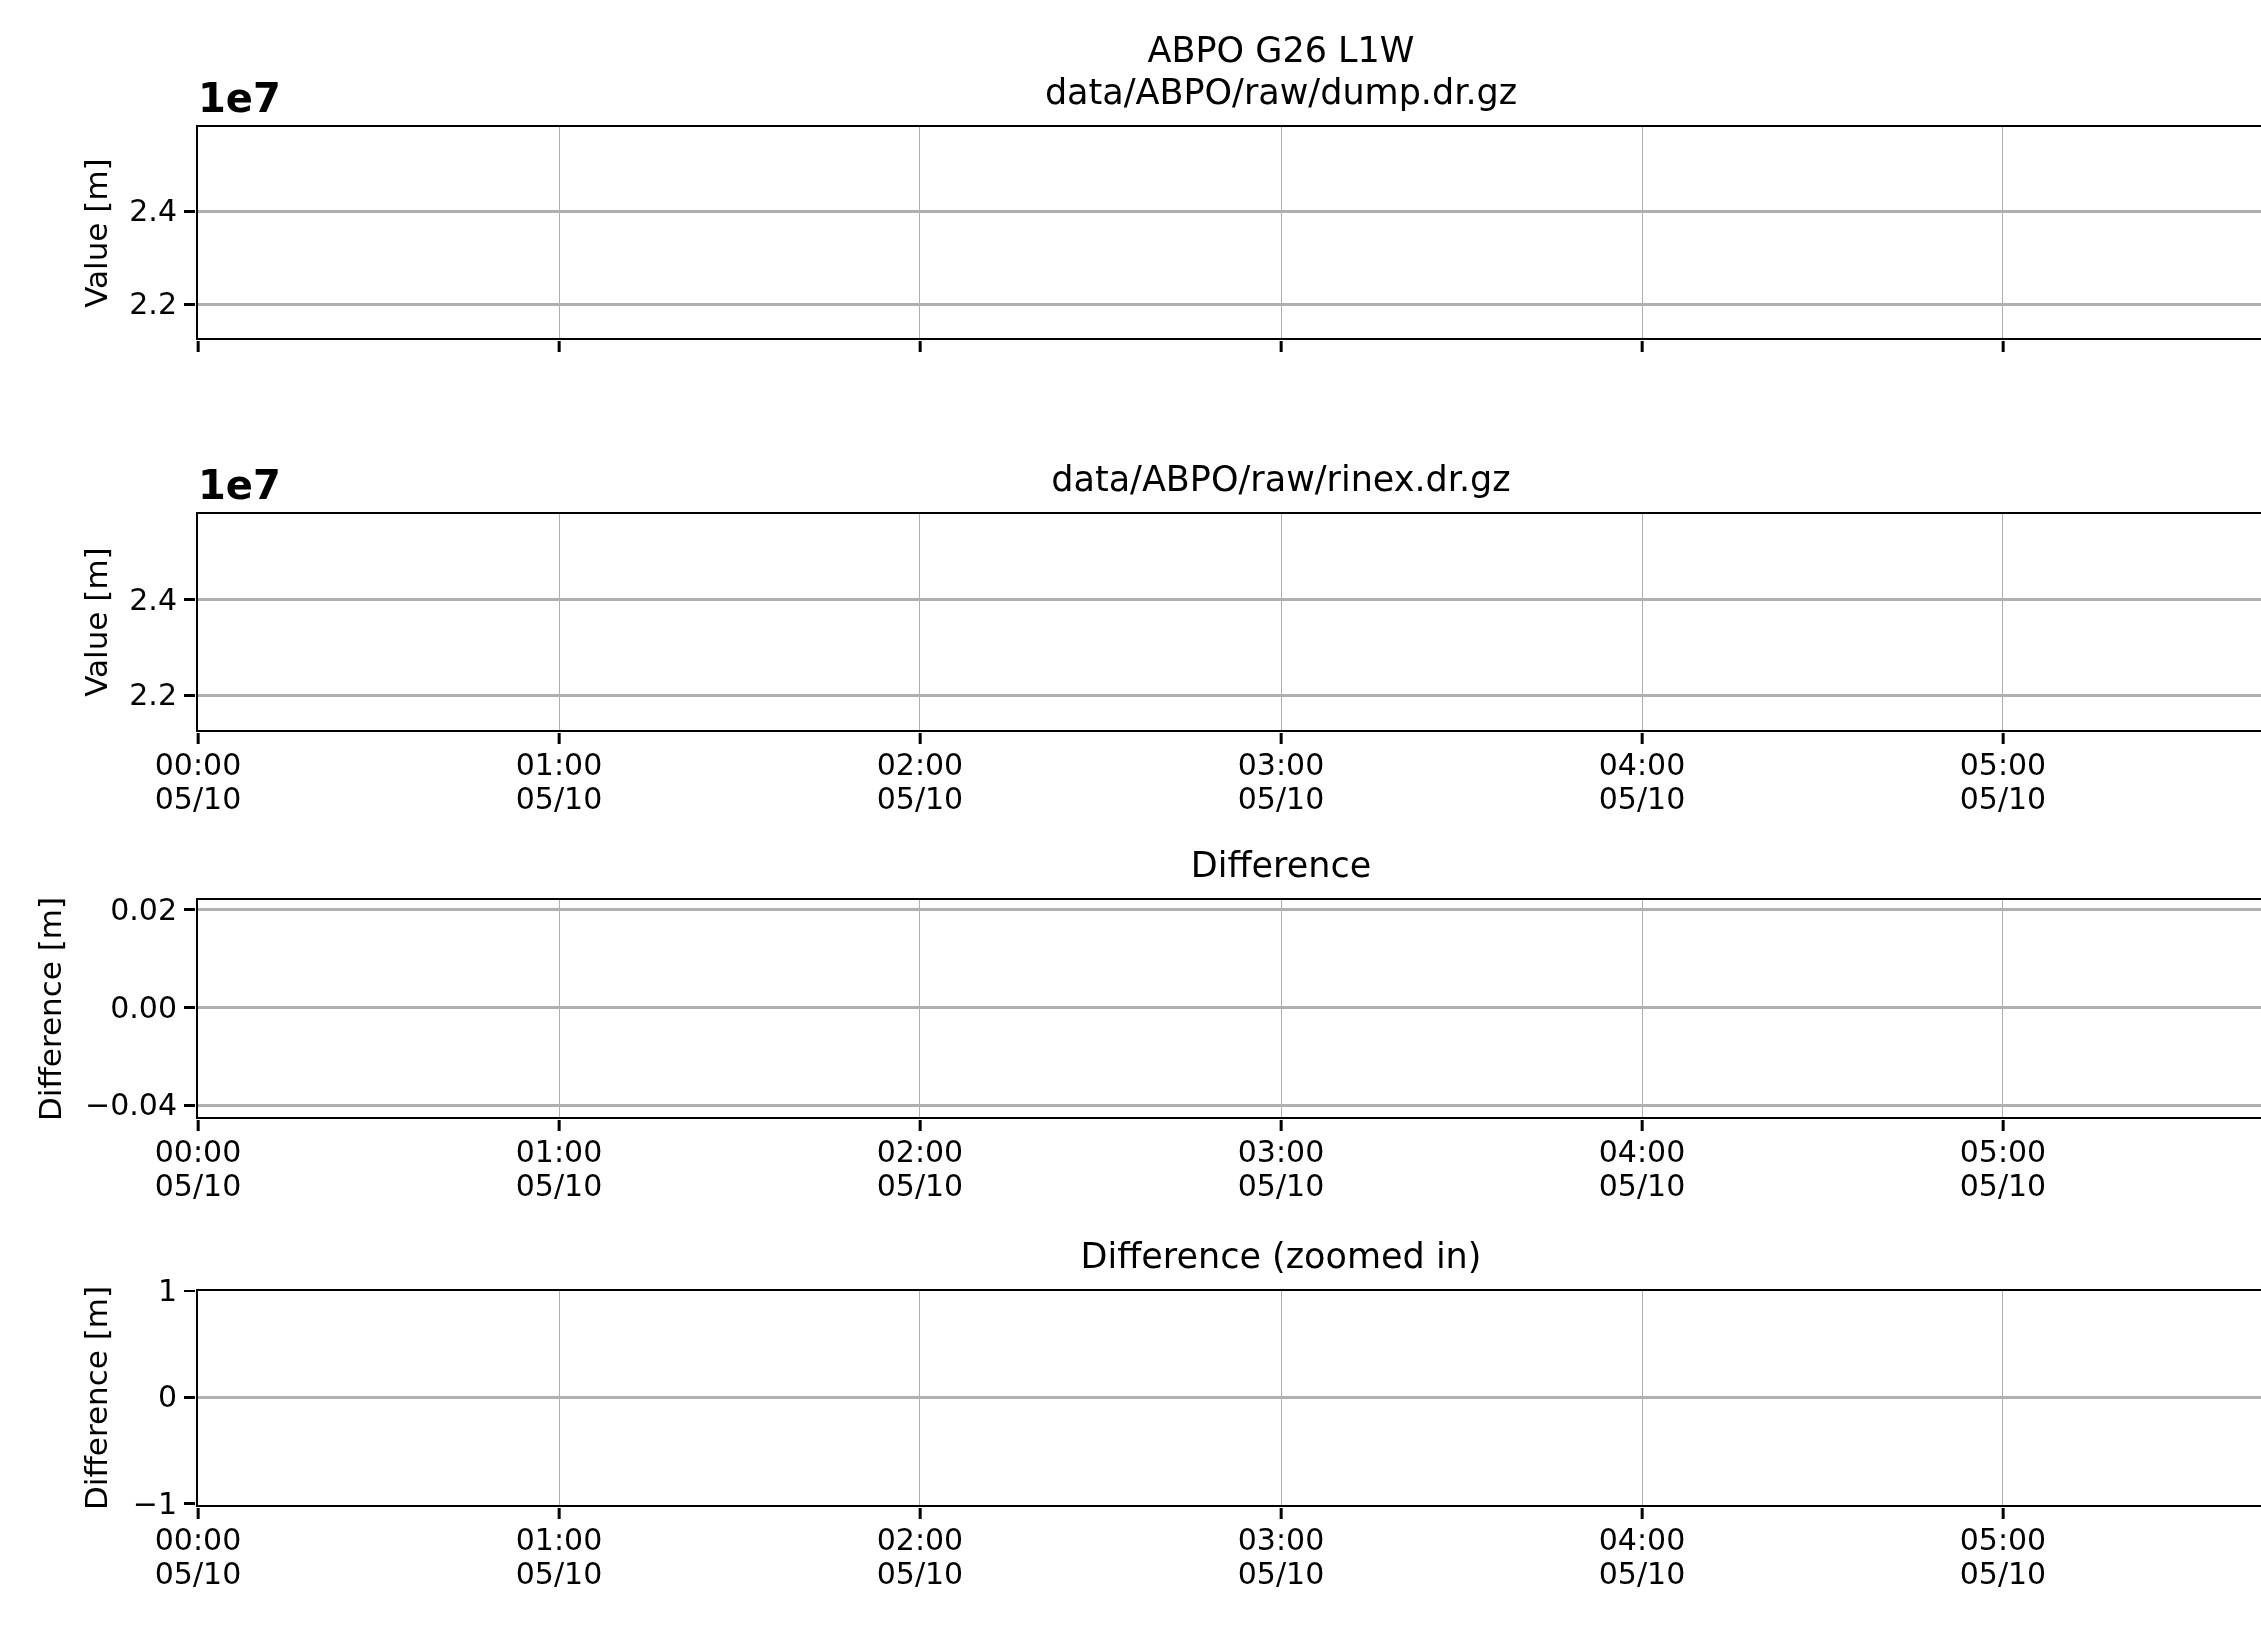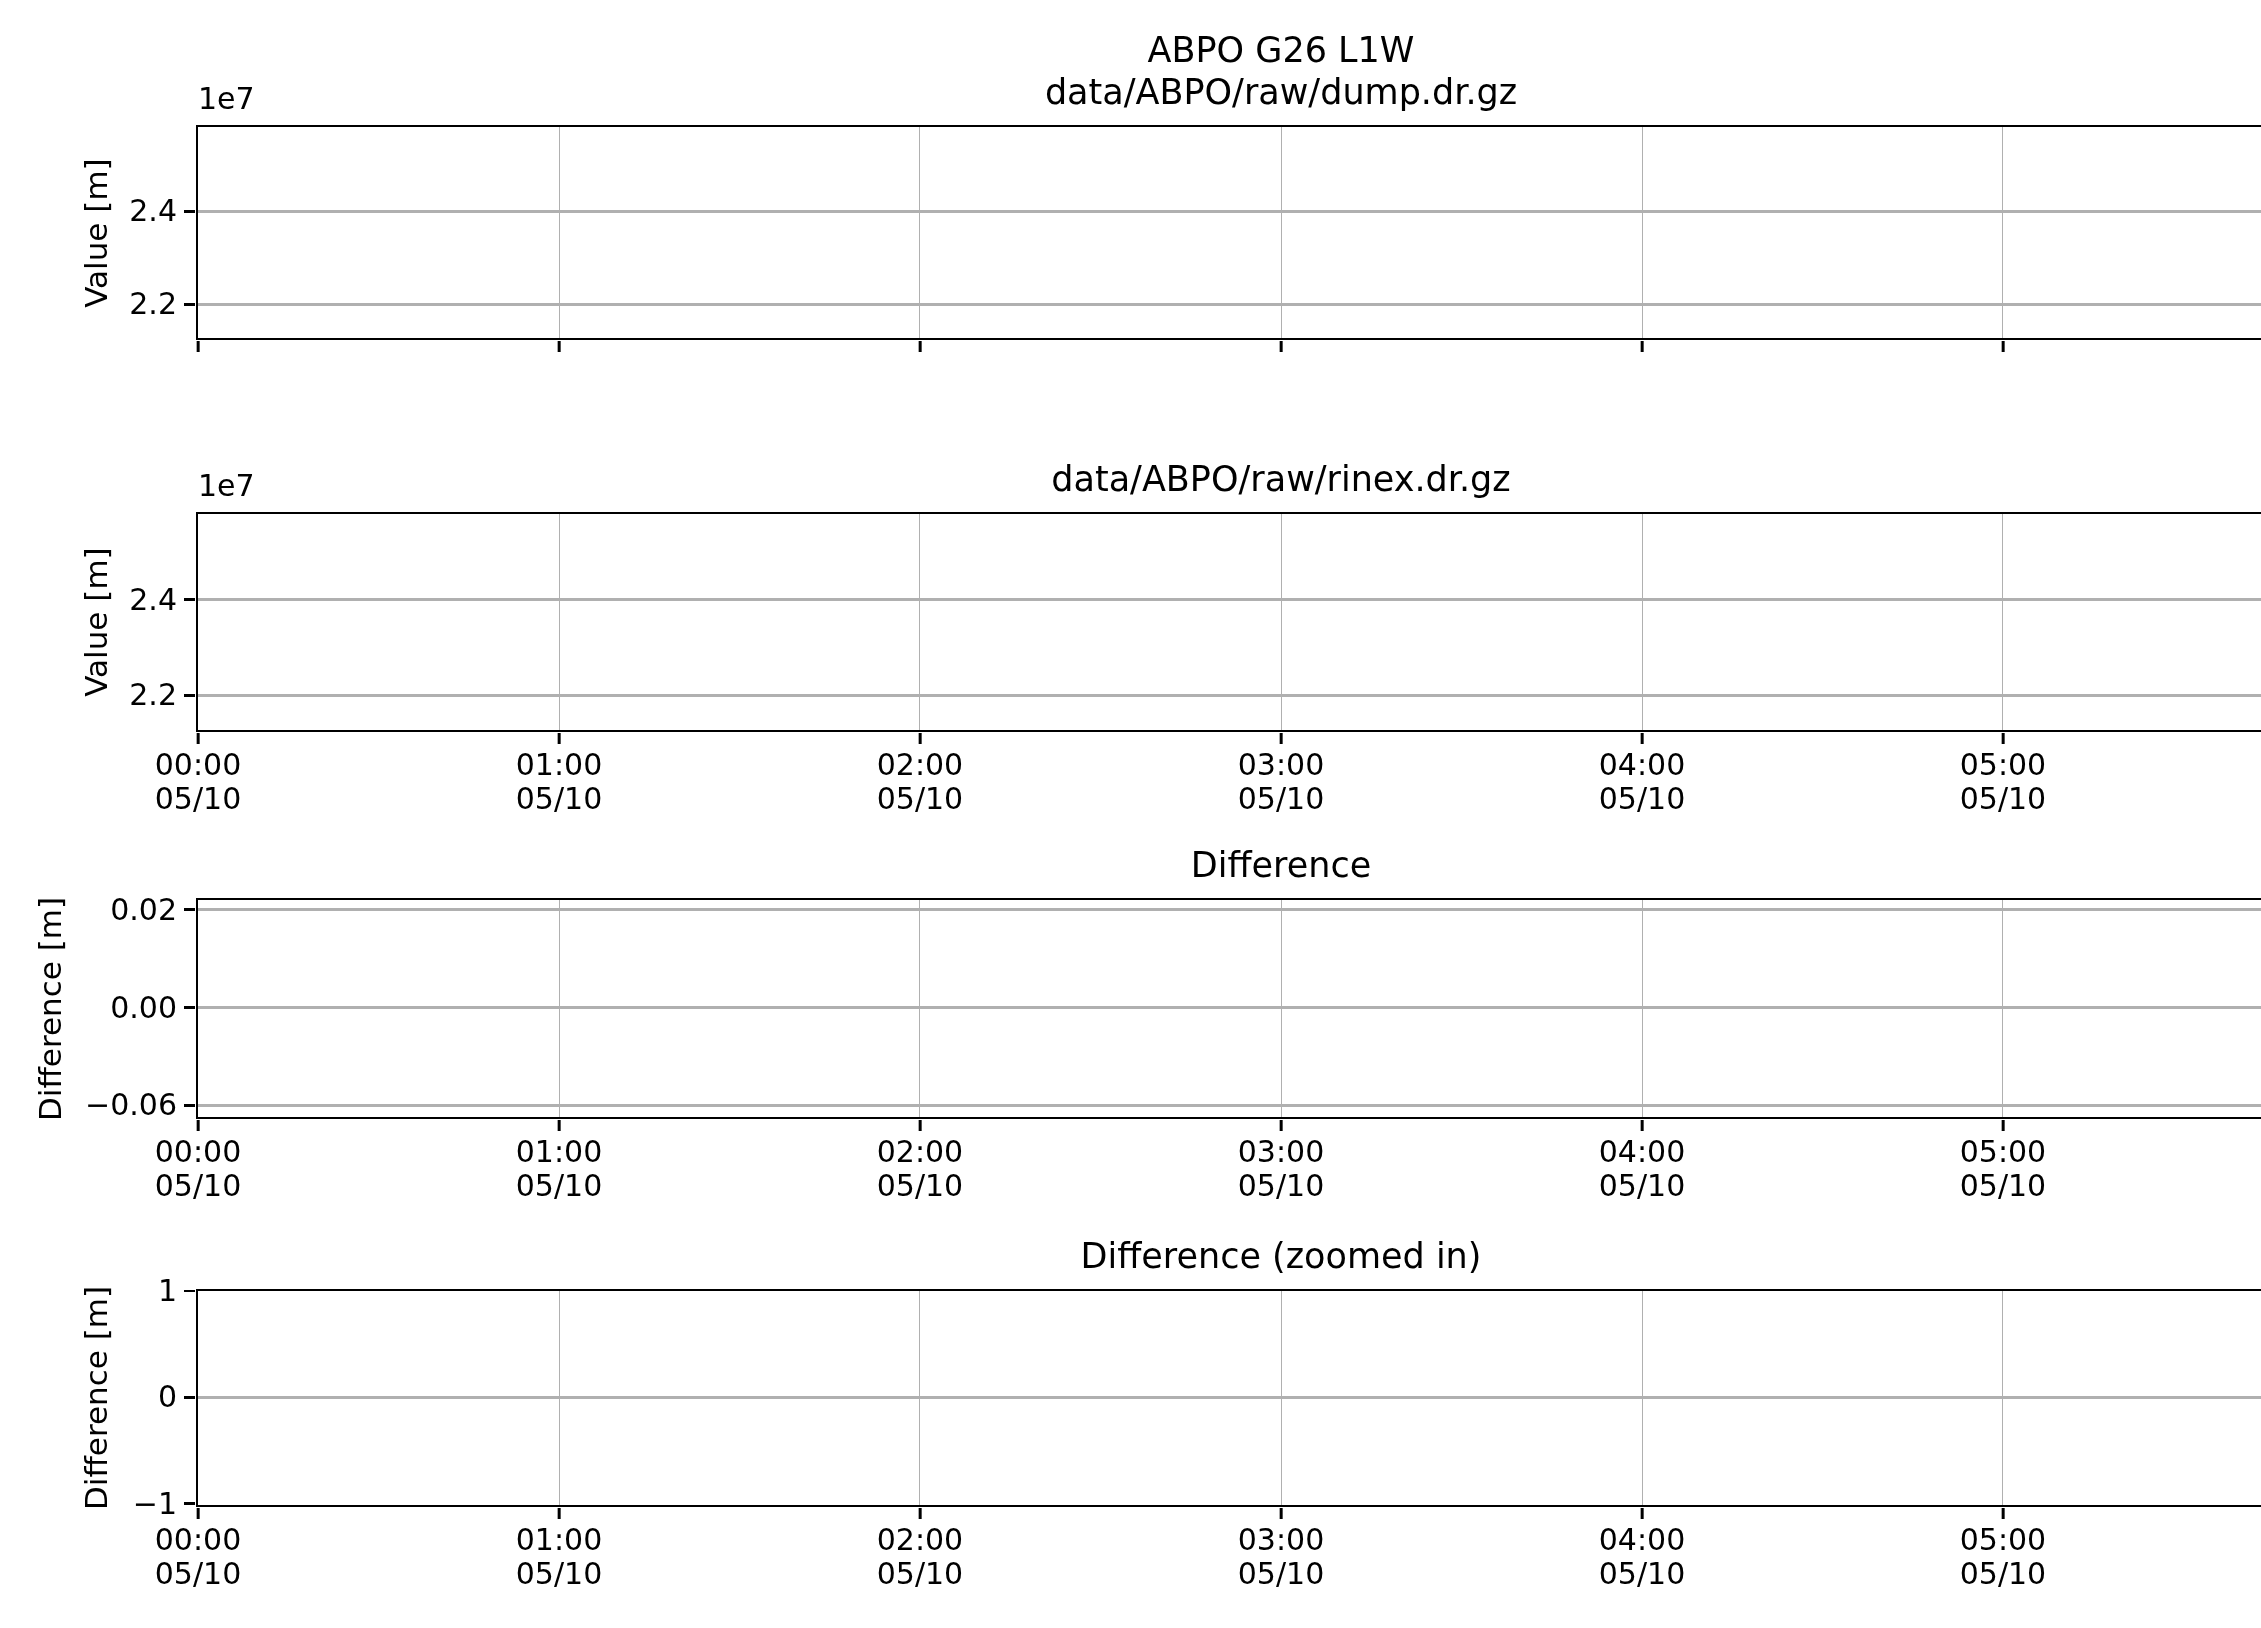--- a/index.html
+++ b/index.html
@@ -23,21 +23,21 @@
   .xtick-label{
     position:absolute;top:calc(100% + 18px);transform:translateX(-50%);
     font-size:30px;line-height:34px;text-align:center;white-space:nowrap;
   }
   .plot-title{
     position:absolute;left:0;right:0;bottom:100%;margin-bottom:13.6px;
     text-align:center;font-size:35px;line-height:42px;white-space:nowrap;
   }
   .offset-text{
     position:absolute;left:0;bottom:100%;margin-bottom:10px;
-    font-size:30px;line-height:37px;
+    font-size:40px;line-height:37px;font-weight:bold;
   }
   .ylabel{
     position:absolute;top:50%;
     writing-mode:vertical-rl;text-orientation:mixed;
     transform:translateY(-50%) rotate(180deg);
     font-size:31px;line-height:31px;white-space:nowrap;
   }
 </style>
 </head>
 <body>
@@ -153,21 +153,21 @@
         <div>05/10</div>
       </div>
       <div class="hgrid" style="top: 8.4px;"></div>
       <div class="ytick-mark" style="top: 8.4px;"></div>
       <div class="ytick-label" style="top: 9.8px;">0.02</div>
       <div class="hgrid" style="top: 106px;"></div>
       <div class="ytick-mark" style="top: 106px;"></div>
       <div class="ytick-label" style="top: 108px;">0.00</div>
       <div class="hgrid" style="top: 204px;"></div>
       <div class="ytick-mark" style="top: 204px;"></div>
-      <div class="ytick-label" style="top: 205px;">−0.06</div>
+      <div class="ytick-label" style="top: 205px;">−0.04</div>
       <div class="plot-title">
         <div>Difference</div>
       </div>
       <div class="ylabel" style="right: calc(100% + 132px);">Difference [m]</div>
     </div>
     <div class="plot" style="left: 196px; top: 1289px; width: 2170px; height: 218px;">
       <div class="xtick-mark" style="left: 0%;"></div>
       <div class="xtick-label" style="left: 0%;">
         <div>00:00</div>
         <div>05/10</div>

